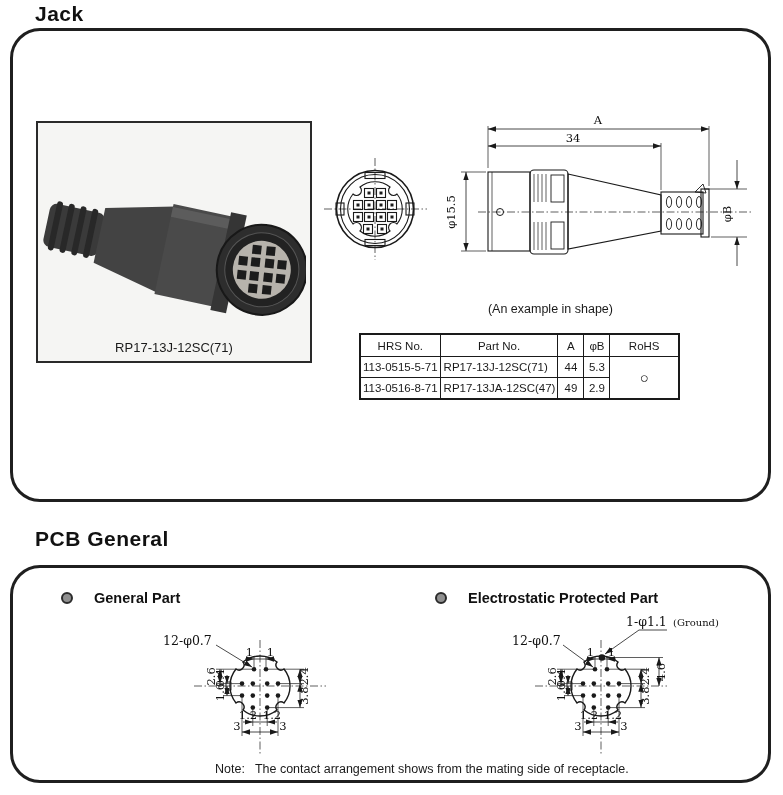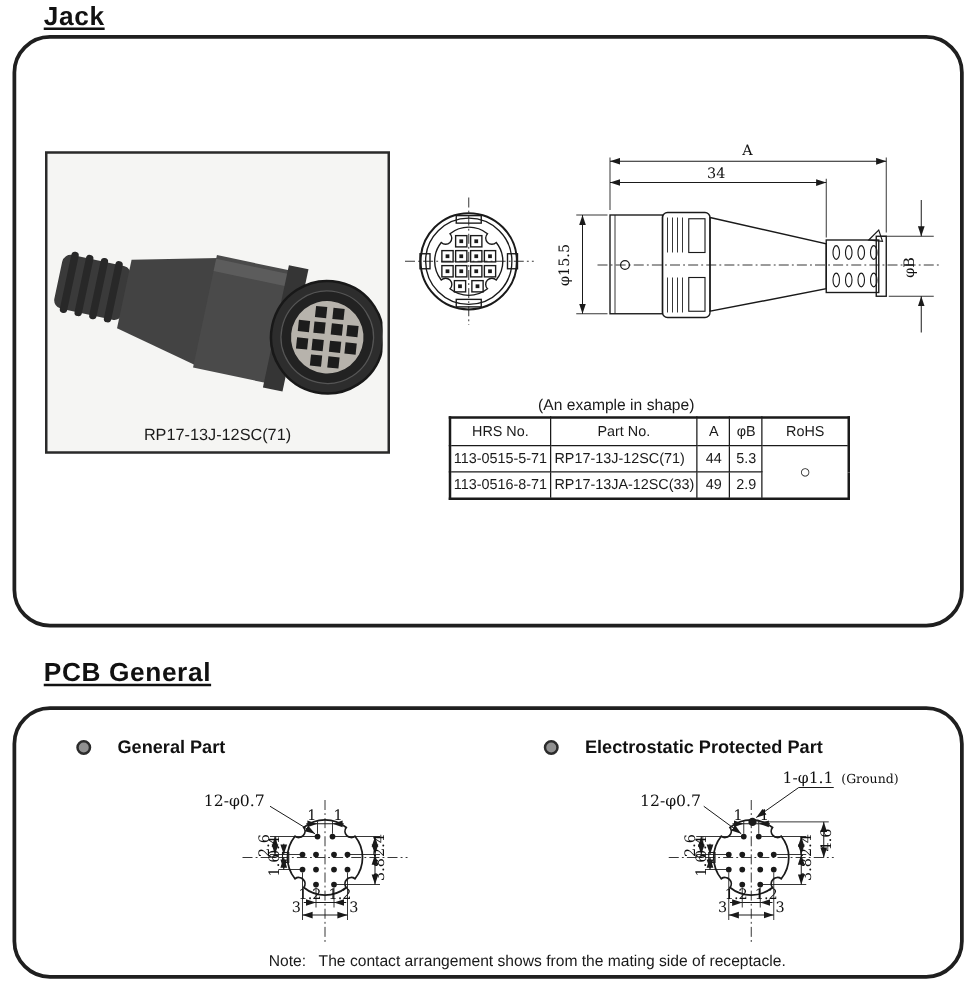--- a/index.html
+++ b/index.html
@@ -1,26 +1,26 @@
 <!DOCTYPE html>
 <html><head>
 <meta charset="utf-8">
 <style>
   html,body{margin:0;padding:0;background:#fff;}
   body{width:783px;height:795px;position:relative;font-family:"Liberation Sans",sans-serif;color:#1a1a1a;}
-  .section-title{position:absolute;font-size:21px;font-weight:bold;letter-spacing:.5px;color:#111;text-decoration:underline;}
+  .section-title{position:absolute;font-size:21px;font-weight:bold;letter-spacing:.5px;color:#111;}
   .panel{position:absolute;left:10px;width:755px;border:3px solid #1f1f1f;border-radius:30px;background:#fff;}
   #jack-panel{top:28px;height:468px;}
   #pcb-panel{top:565px;height:212px;}
   .abs{position:absolute;}
   
   #photo-box{left:23px;top:90px;width:272px;height:238px;border:2px solid #2a2a2a;background:#f5f5f3;}
   #photo-label{left:0;bottom:6px;width:100%;text-align:center;font-size:13px;color:#1a1a1a;}
   
-  #shape-caption{left:360px;top:286px;width:240px;text-align:center;font-size:12.5px;}
+  #shape-caption{left:360px;top:271px;width:240px;text-align:right;font-size:12.5px;}
   #jack-table{left:346px;top:302px;border-collapse:collapse;font-size:11.5px;table-layout:fixed;}
   #jack-table td,#jack-table th{border:1px solid #1a1a1a;padding:0 2px;text-align:center;font-weight:normal;height:20px;overflow:hidden;white-space:nowrap;}
   #jack-table{border:2px solid #1a1a1a;}
   #jack-table th{height:21px;}
   #jack-table td.part{text-align:left;padding-left:3px;}
   #jack-table td.rohs{font-size:15px;}
   
   .tech line,.tech path,.tech rect,.tech circle,.tech polygon,.tech ellipse{stroke:#1a1a1a;fill:none;}
   .tech .cl{stroke-width:.7;stroke-dasharray:8 2.5 1.5 2.5;}
   .tech .outline{stroke-width:1.4;}
@@ -251,21 +251,21 @@
     </tr>
     <tr>
       <td>113-0515-5-71</td>
       <td class="part">RP17-13J-12SC(71)</td>
       <td>44</td>
       <td>5.3</td>
       <td class="rohs" rowspan="2">○</td>
     </tr>
     <tr>
       <td>113-0516-8-71</td>
-      <td class="part">RP17-13JA-12SC(33)</td>
+      <td class="part">RP17-13JA-12SC(47)</td>
       <td>49</td>
       <td>2.9</td>
     </tr>
   </tbody>
     </table>
 </div>
 
 <div class="section-title abs" style="left:35px;top:527px;">PCB General</div>
 
 <div class="panel" id="pcb-panel">

